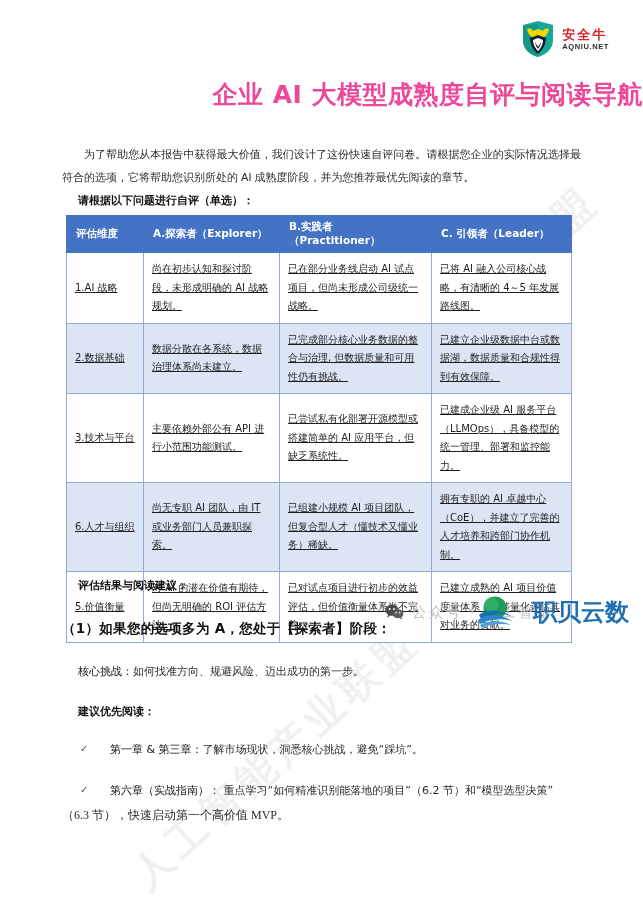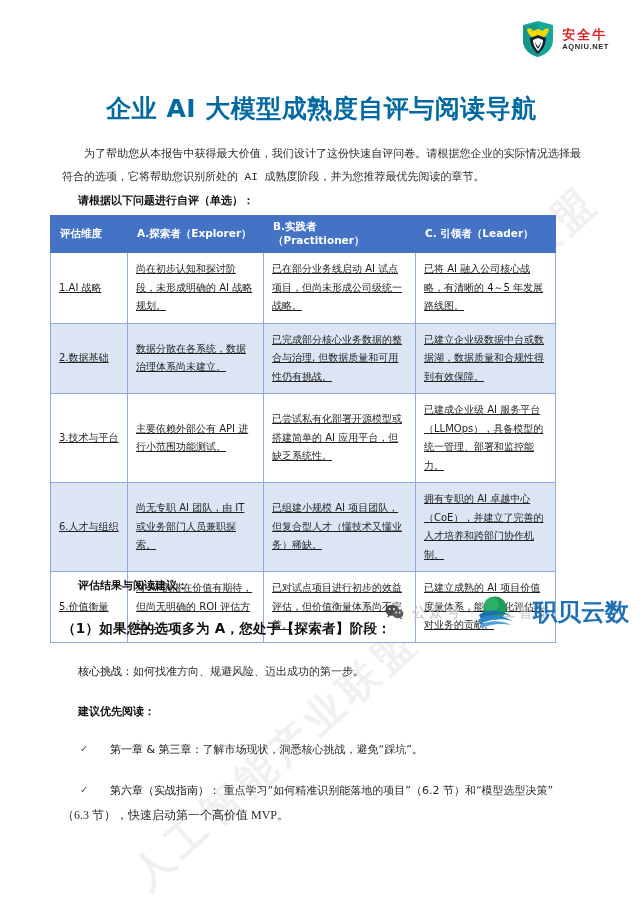--- a/index.html
+++ b/index.html
@@ -69,58 +69,57 @@
     letter-spacing: 0.6px;
     margin-top: 2px;
     font-family: "Liberation Sans", sans-serif;
   }
 
   
   .doc-title {
     position: absolute;
     left: 0; right: 0;
     top: 78px;
-    text-align: center;
+    text-align: right;
     font-size: 25px;
     font-weight: 700;
-    color: #0369a1;
+    color: #ec4899;
     font-family: "DejaVu Sans", sans-serif;
     letter-spacing: 0.5px;
-    margin-top: 14px;
   }
 
   
   .intro {
     position: absolute;
     left: 62px;
     right: 62px;
     top: 143px;
     font-size: 11px;
     line-height: 2.1;
     color: #2b2b2b;
     text-align: justify;
     text-indent: 2em;
-    font-family: Liberation Mono, monospace;
+    font-family: Liberation Sans, sans-serif;
   }
 
   
   .prompt {
     position: absolute;
     left: 78px;
     top: 193px;
     font-size: 11px;
     font-weight: 700;
     color: #111;
     font-family: "DejaVu Sans", sans-serif;
   }
 
   
   .matrix {
     position: absolute;
-    left: 50px;
+    left: 66px;
     top: 215px;
     width: 505px;
     border-collapse: collapse;
     table-layout: fixed;
     font-family: "DejaVu Sans", sans-serif;
   }
   .matrix th, .matrix td {
     border: 1px solid #8faadc;
     vertical-align: middle;
     padding: 7px 8px;

